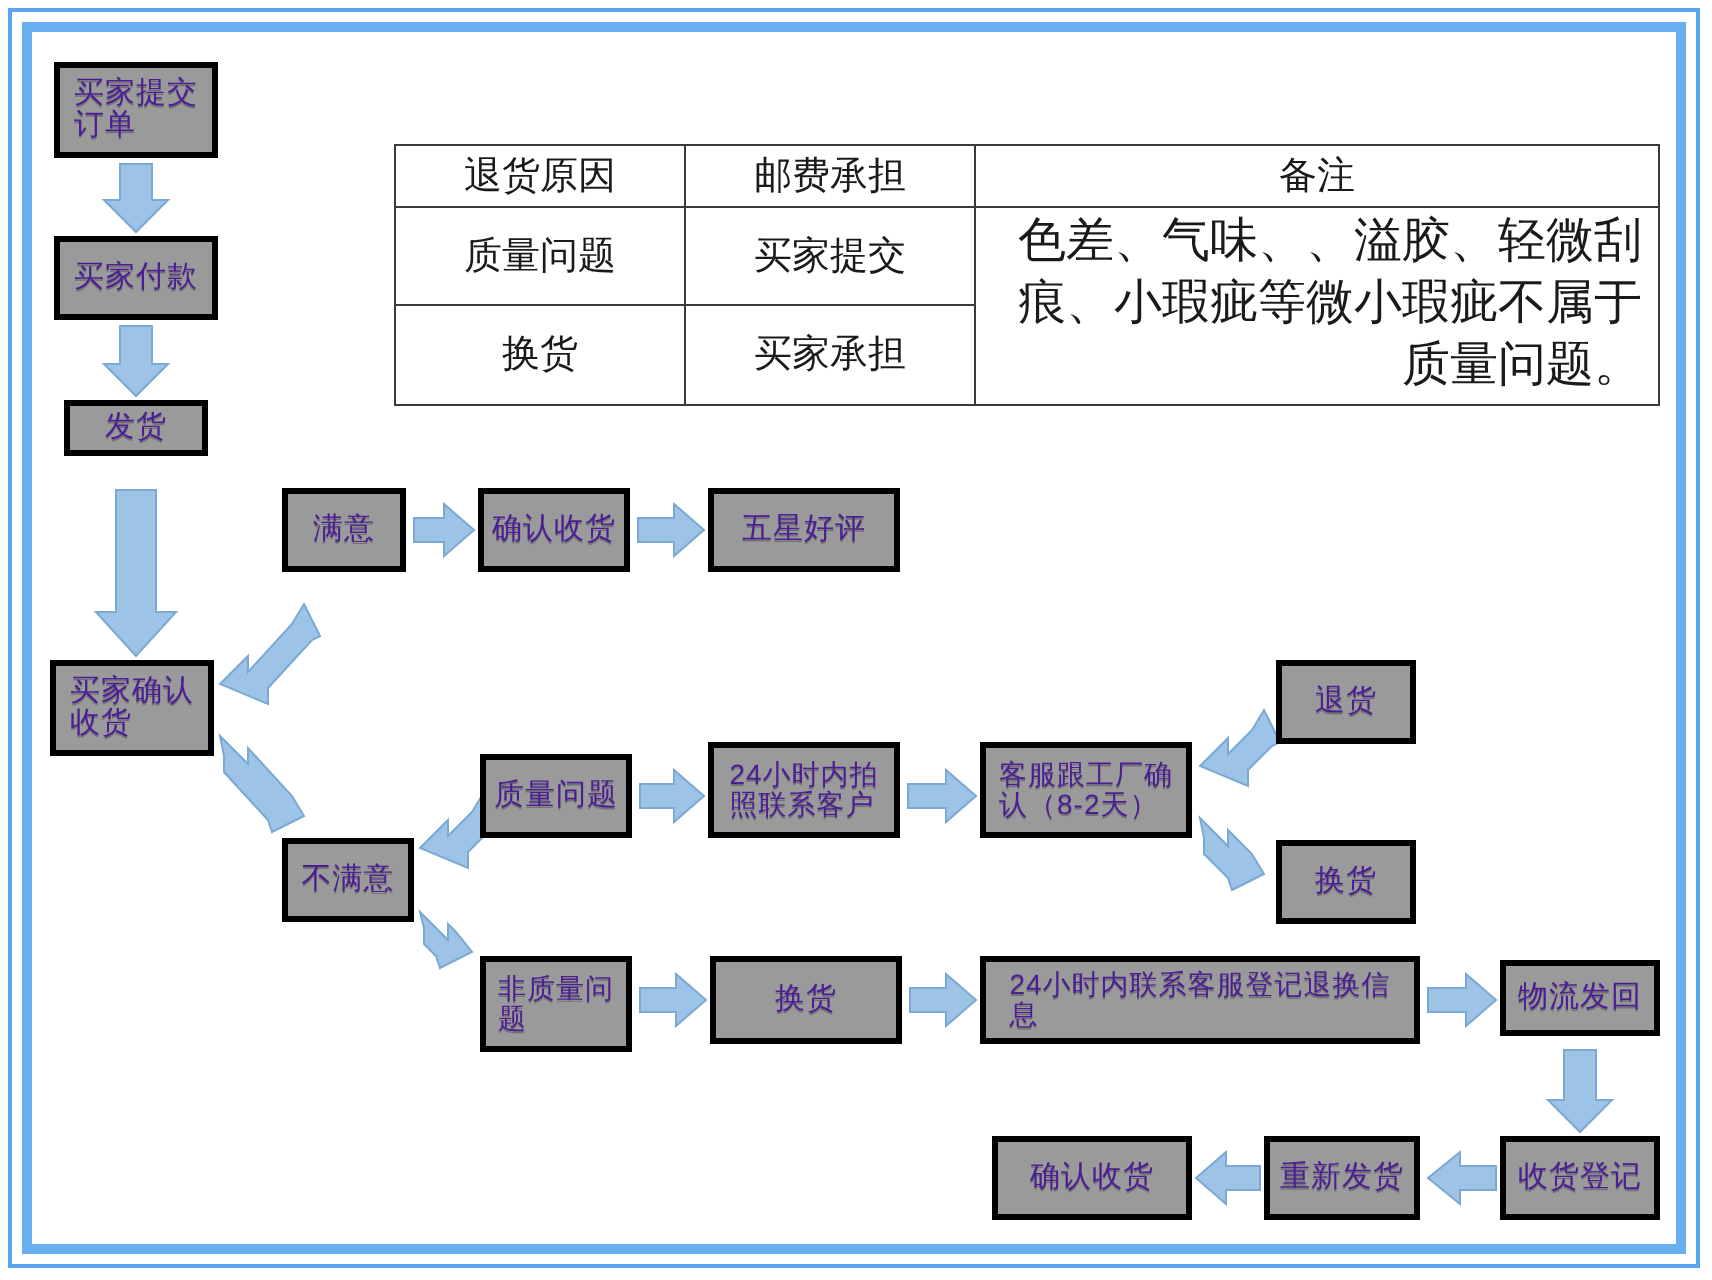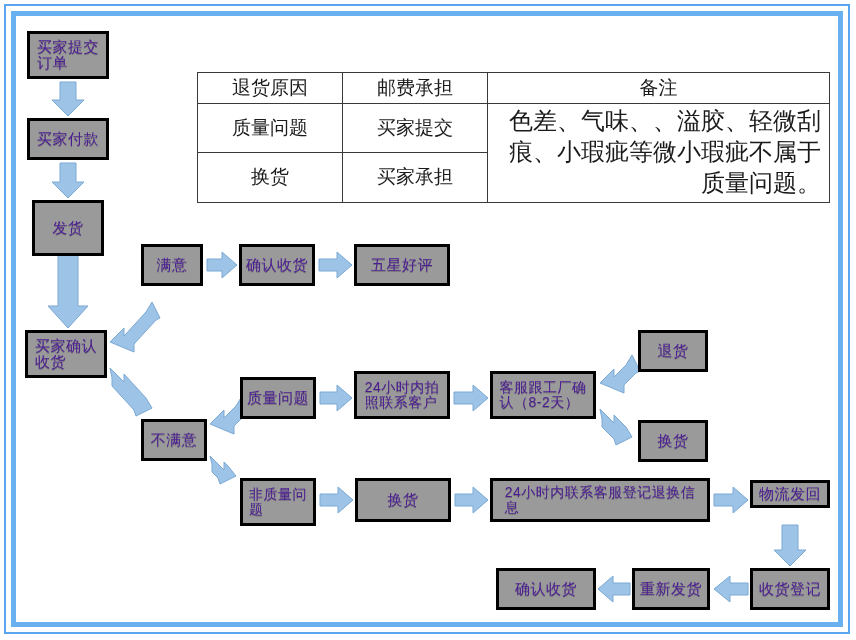--- a/index.html
+++ b/index.html
@@ -141,40 +141,40 @@
 
       <polygon points="748,583 730,583 730,576 714,589 730,602 730,595 748,595"></polygon>
 
       <polygon points="630,583 613,583 613,576 598,589 613,602 613,595 630,595"></polygon>
     </g>
   </svg>
 
   <div class="node" style="left: 27px; top: 31px; width: 82px; height: 48px;">买家提交
 订单</div>
   <div class="node" style="left: 27px; top: 118px; width: 82px; height: 42px;">买家付款</div>
-  <div class="node" style="left: 32px; top: 200px; width: 72px; height: 56px;">发货</div>
+  <div class="node" style="left: 32px; top: 200px; width: 72px; height: 28px;">发货</div>
   <div class="node" style="left: 25px; top: 330px; width: 82px; height: 48px;">买家确认
 收货</div>
   <div class="node" style="left: 141px; top: 244px; width: 62px; height: 42px;">满意</div>
   <div class="node" style="left: 239px; top: 244px; width: 76px; height: 42px;">确认收货</div>
   <div class="node" style="left: 354px; top: 244px; width: 96px; height: 42px;">五星好评</div>
   <div class="node" style="left: 141px; top: 419px; width: 66px; height: 42px;">不满意</div>
   <div class="node" style="left: 240px; top: 377px; width: 76px; height: 42px;">质量问题</div>
   <div class="node small" style="left: 354px; top: 371px; width: 96px; height: 48px;">24小时内拍
 照联系客户</div>
   <div class="node small" style="left: 490px; top: 371px; width: 106px; height: 48px;">客服跟工厂确
 认（8-2天）</div>
   <div class="node" style="left: 638px; top: 330px; width: 70px; height: 42px;">退货</div>
   <div class="node" style="left: 638px; top: 420px; width: 70px; height: 42px;">换货</div>
   <div class="node small" style="left: 240px; top: 478px; width: 76px; height: 48px;">非质量问
 题</div>
   <div class="node" style="left: 355px; top: 478px; width: 96px; height: 44px;">换货</div>
   <div class="node small" style="left: 490px; top: 478px; width: 220px; height: 44px;">24小时内联系客服登记退换信
 息</div>
-  <div class="node" style="left: 750px; top: 480px; width: 80px; height: 28px;">物流发回</div>
+  <div class="node" style="left: 750px; top: 480px; width: 80px; height: 38px;">物流发回</div>
   <div class="node" style="left: 750px; top: 568px; width: 80px; height: 42px;">收货登记</div>
   <div class="node" style="left: 632px; top: 568px; width: 78px; height: 42px;">重新发货</div>
   <div class="node" style="left: 496px; top: 568px; width: 100px; height: 42px;">确认收货</div>
 
   <table class="info-table">
     <tbody>
         <tr>
       <td class="c1">退货原因</td>
       <td class="c2">邮费承担</td>
       <td>备注</td>

